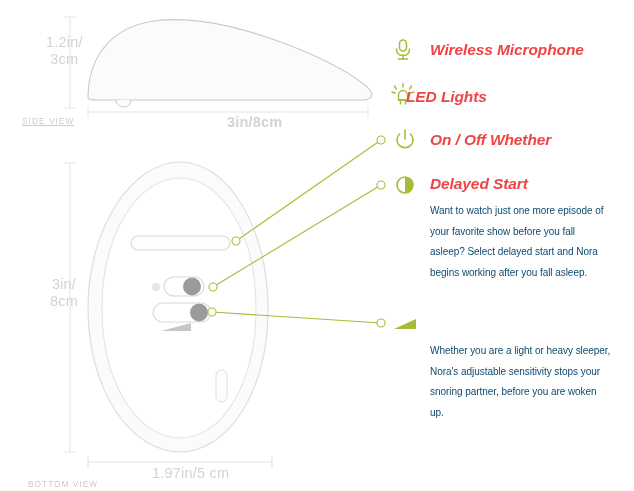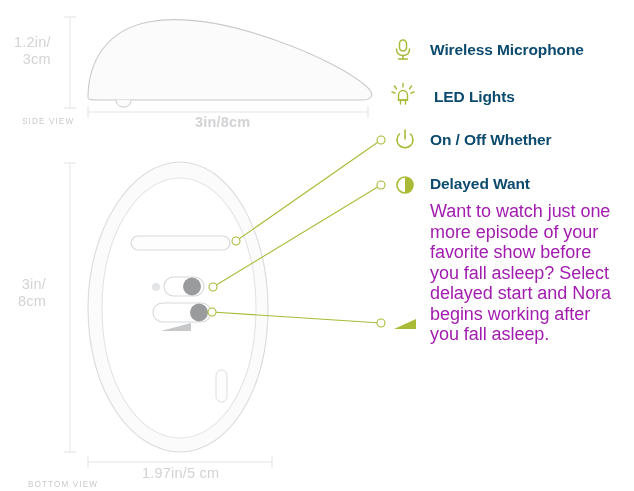--- a/index.html
+++ b/index.html
@@ -23,43 +23,45 @@
     height: 491px;
   }
   .dim-label {
     position: absolute;
     color: #d2d3d5;
     font-size: 14.5px;
     line-height: 17px;
     font-family: "Liberation Sans", sans-serif;
     letter-spacing: 0.2px;
     white-space: pre-line;
-    text-align: right;
+    text-align: center;
+    margin-left: 32px;
   }
   .view-label {
     position: absolute;
     color: #c9cacc;
     font-size: 8.2px;
     letter-spacing: 1.1px;
     font-family: "Liberation Sans", sans-serif;
     text-transform: uppercase;
   }
   .feature-title {
     position: absolute;
-    color: #0c4a6e;
+    color: #ef4444;
     font-size: 15.5px;
     font-weight: bold;
     font-family: "Liberation Sans", sans-serif;
     white-space: nowrap;
     letter-spacing: -0.1px;
+    font-style: italic;
   }
   .feature-body {
     position: absolute;
-    color: #a21caf;
-    font-size: 18px;
+    color: #0c4a6e;
+    font-size: 10px;
     line-height: 20.5px;
     font-family: "Liberation Sans", sans-serif;
     width: 182px;
     letter-spacing: -0.05px;
   }
   .icon-box {
     position: absolute;
     width: 26px;
     height: 26px;
   }
@@ -163,23 +165,23 @@
   </svg>
 
   <div class="dim-label" style="left:14px; top:34px;">1.2in/
 3cm</div>
 
   <div class="dim-label" style="left:195px; top:114px;font-weight:bold;">3in/8cm</div>
 
   <div class="dim-label" style="left:18px; top:276px;">3in/
 8cm</div>
 
-  <div class="dim-label" style="left:142px; top:465px;">1.97in/5 cm</div>
-
-  <div class="view-label" style="left:22px; top:117px;">SIDE VIEW</div>
+  <div class="dim-label" style="left:120px; top:465px;">1.97in/5 cm</div>
+
+  <div class="view-label" style="left:22px; top:117px;text-decoration:underline;">SIDE VIEW</div>
 
   <div class="view-label" style="left:28px; top:472px;margin-top:8px;">BOTTOM VIEW</div>
 
   <div class="icon-box" style="left:390px; top:37px;">
     <svg width="26" height="26" viewBox="0 0 26 26" fill="none" stroke="#a9bb36" stroke-width="1.5" stroke-linecap="round">
       <rect x="9.5" y="3" width="7" height="11" rx="3.5"></rect>
       <path d="M 6.5 12 C 6.5 16.5, 9.5 18.5, 13 18.5 C 16.5 18.5, 19.5 16.5, 19.5 12"></path>
       <line x1="13" y1="18.5" x2="13" y2="22"></line>
       <line x1="8.5" y1="22" x2="17.5" y2="22"></line>
     </svg>
@@ -193,39 +195,40 @@
       <line x1="21.5" y1="4" x2="19.5" y2="7"></line>
       <line x1="2" y1="10" x2="5" y2="11"></line>
       <line x1="24" y1="10" x2="21" y2="11"></line>
       <path d="M 8.5 18 L 8.5 13.5 C 8.5 10.5, 10.5 8.5, 13 8.5
                C 15.5 8.5, 17.5 10.5, 17.5 13.5 L 17.5 18 Z"></path>
       <line x1="8.5" y1="18" x2="17.5" y2="18"></line>
       <line x1="10.5" y1="18" x2="10.5" y2="22"></line>
       <line x1="15.5" y1="18" x2="15.5" y2="22"></line>
     </svg>
   </div>
-  <div class="feature-title" style="top:88px; left:434px;">LED Lights</div>
+  <div class="feature-title" style="top:88px; left:406px;">LED Lights</div>
 
   <div class="icon-box" style="left:392px; top:127px;">
     <svg width="26" height="26" viewBox="0 0 26 26" fill="none" stroke="#a9bb36" stroke-width="1.6" stroke-linecap="round">
       <path d="M 7.5 7 A 8 8 0 1 0 18.5 7"></path>
       <line x1="13" y1="3" x2="13" y2="12"></line>
     </svg>
   </div>
   <div class="feature-title" style="top:131px; left:430px;">On / Off Whether</div>
 
   <div class="icon-box" style="left:392px; top:172px;">
     <svg width="26" height="26" viewBox="0 0 26 26">
       <circle cx="13" cy="13" r="8" fill="none" stroke="#a9bb36" stroke-width="1.6"></circle>
       <path d="M 13 13 L 13 5 A 8 8 0 0 1 21 13 Z" fill="#a9bb36"></path>
       <path d="M 13 13 L 21 13 A 8 8 0 0 1 13 21 Z" fill="#a9bb36"></path>
     </svg>
   </div>
-  <div class="feature-title" style="top:175px; left:430px;">Delayed Want</div>
+  <div class="feature-title" style="top:175px; left:430px;">Delayed Start</div>
   <div class="feature-body" style="top:201px; left:430px;">Want to watch just one more episode of your favorite show before you fall asleep? Select delayed start and Nora begins working after you fall asleep.</div>
 
   <div class="icon-box" style="left:392px; top:311px;">
     <svg width="28" height="26" viewBox="0 0 28 26">
       <path d="M 2 18 L 24 8 L 24 18 Z" fill="#a9bb36"></path>
     </svg>
   </div>
+  <div class="feature-body" style="top:341px; left:430px;">Whether you are a light or heavy sleeper, Nora's adjustable sensitivity stops your snoring partner, before you are woken up.</div>
 
 </div>
 
 </body></html>

